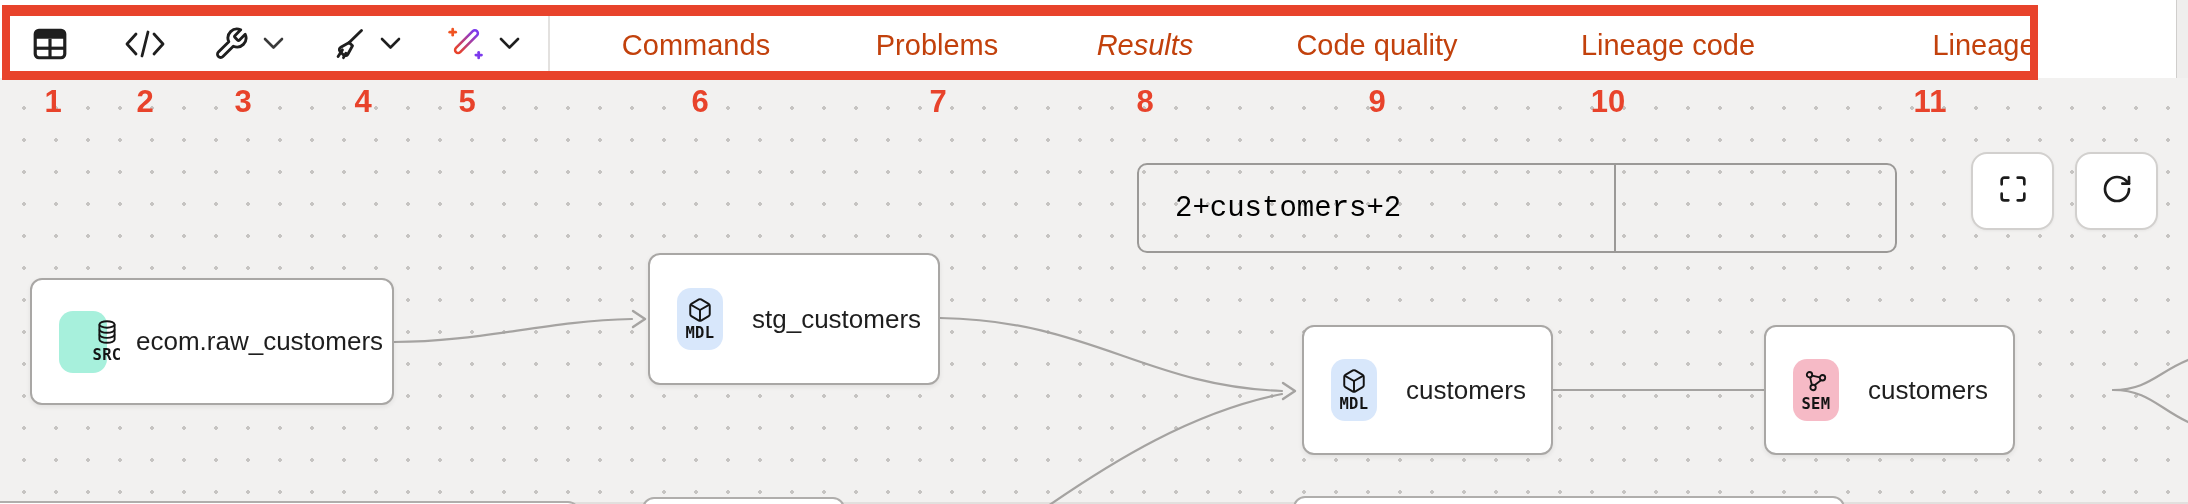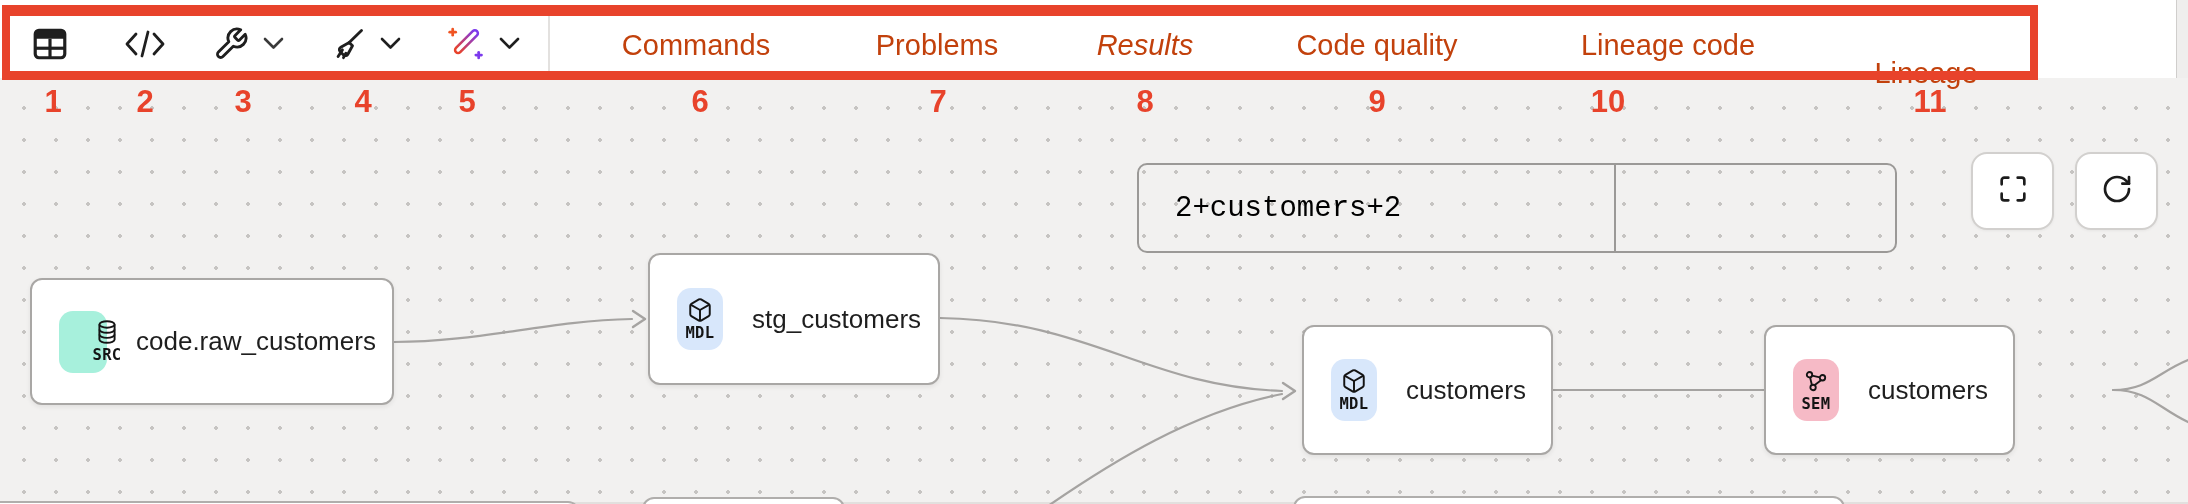--- a/index.html
+++ b/index.html
@@ -110,21 +110,21 @@
     <span>
       <svg width="26" height="26" viewBox="0 0 24 24" fill="none" stroke="#141414" stroke-width="1.8">
         <ellipse cx="12" cy="5" rx="7" ry="3"></ellipse>
         <path d="M5 5v4.7c0 1.66 3.13 3 7 3s7-1.34 7-3V5"></path>
         <path d="M5 9.7v4.7c0 1.66 3.13 3 7 3s7-1.34 7-3V9.7"></path>
         <path d="M5 14.4V19c0 1.66 3.13 3 7 3s7-1.34 7-3v-4.6"></path>
       </svg>
     </span>
     <span class="badge-label">SRC</span>
   </div>
-  <span class="node-title">code.raw_customers</span>
+  <span class="node-title">ecom.raw_customers</span>
 </div>
 
 <div class="node abs" style="left:648px; top:253px; width:292px; height:132px;">
   <div class="node-badge badge-mdl">
     <span>
       <svg width="26" height="26" viewBox="0 0 24 24" fill="none" stroke="#141414" stroke-width="1.8" stroke-linejoin="round">
         <path d="M21 8a2 2 0 0 0-1-1.73l-7-4a2 2 0 0 0-2 0l-7 4A2 2 0 0 0 3 8v8a2 2 0 0 0 1 1.73l7 4a2 2 0 0 0 2 0l7-4A2 2 0 0 0 21 16Z"></path>
         <path d="M3.3 7 12 12l8.7-5"></path>
           <path d="M12 22V12"></path>
       </svg>
@@ -275,21 +275,21 @@
   </span>
 </button>
 
 <div class="tool-divider abs"></div>
 
 <span class="tab" style="left:696px;">Commands</span>
 <span class="tab" style="left:937px;">Problems</span>
 <span class="tab" style="left:1145px;font-style:italic;">Results</span>
 <span class="tab" style="left:1377px;">Code quality</span>
 <span class="tab" style="left:1668px;">Lineage code</span>
-<span class="tab" style="left:1926px;margin-top:28px;">Lineage</span>
+<span class="tab" style="left:1984px;">Lineage</span>
 
 <div id="annotation-rect" class="abs"></div>
 <span class="annot-num" style="left:53px;">1</span>
 <span class="annot-num" style="left:145px;">2</span>
 <span class="annot-num" style="left:243px;">3</span>
 <span class="annot-num" style="left:363px;">4</span>
 <span class="annot-num" style="left:467px;">5</span>
 <span class="annot-num" style="left:700px;">6</span>
 <span class="annot-num" style="left:938px;">7</span>
 <span class="annot-num" style="left:1145px;">8</span>

